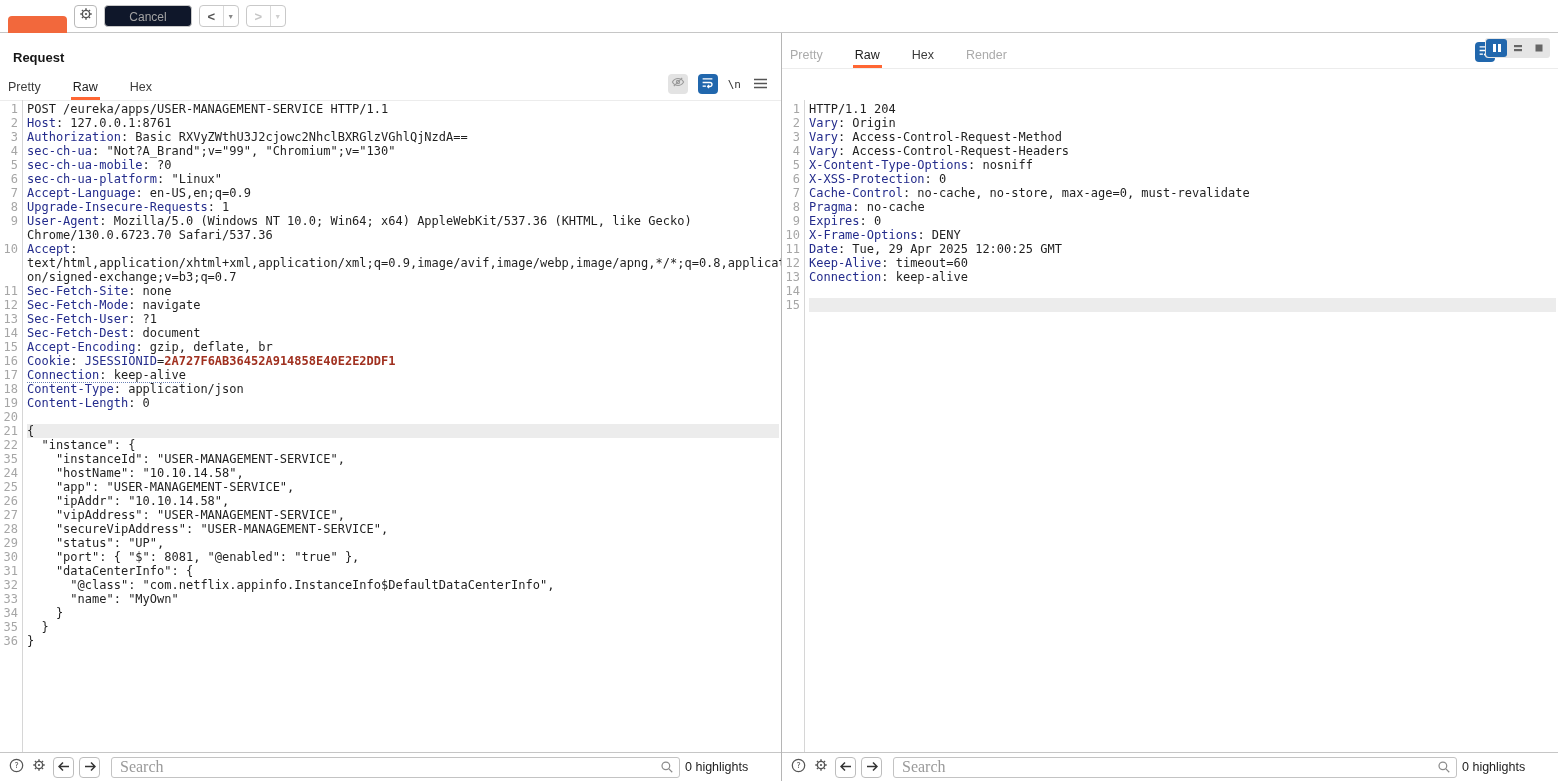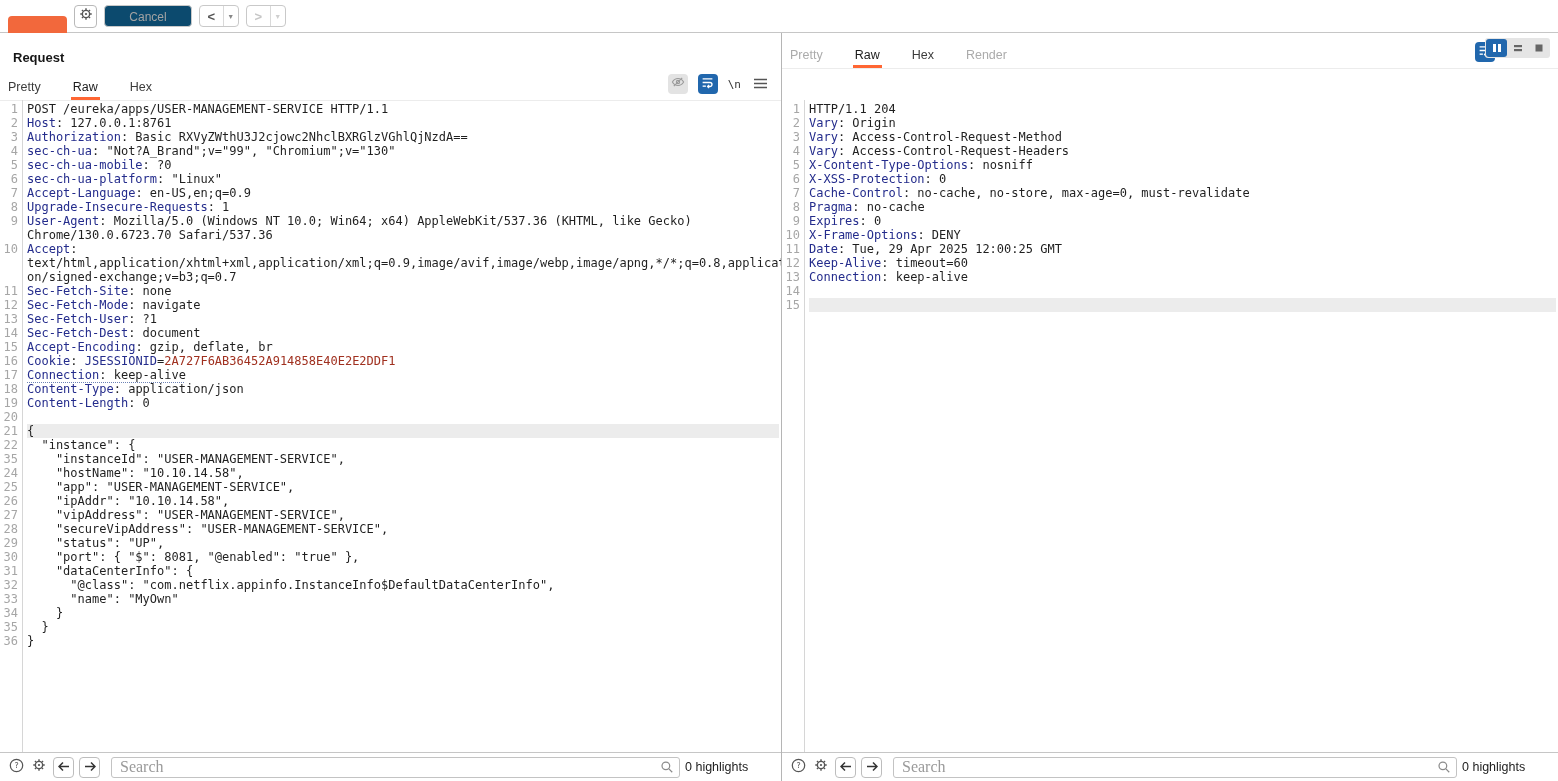--- a/index.html
+++ b/index.html
@@ -2,21 +2,21 @@
 <html style="--accent: #f2683c; --tab-underline: #ff6633; --hdr: #242c8c; --redval: #a0301f; --icon-blue: #2167ad;"><head>
 <meta charset="utf-8">
 <style>
   * { margin:0; padding:0; box-sizing:border-box; }
   html,body { width:1558px; height:781px; background:#fff; font-family:"Liberation Sans", sans-serif; overflow:hidden; }
 
   
   .toolbar { height:33px; display:flex; align-items:center; gap:7px; padding-left:8px; background:#fff; border-bottom:1px solid #c6c6c6; }
   .btn-send { background:var(--accent,#f2683c); color:#fff; font-weight:bold; font-size:12px; border:none; border-radius:4px; padding:16px 15px; height:24px; cursor:pointer;margin-top:31px; }
   .btn-icon-sq { width:23px; height:23px; border:1px solid #b9b9b9; border-radius:4px; background:#fff; display:flex; align-items:center; justify-content:center; cursor:pointer; }
-  .btn-cancel { background:#0c4a6e; color:#a3a3a3; font-size:12px; border:1px solid #c9c9c9; border-radius:4px; padding:4px 24px; height:22px; }
+  .btn-cancel { background:#0f172a; color:#a3a3a3; font-size:12px; border:1px solid #c9c9c9; border-radius:4px; padding:4px 24px; height:22px; }
   .nav-group { display:inline-flex; align-items:stretch; border:1px solid #c9c9c9; border-radius:4px; height:22px; background:#fff; overflow:hidden; }
   .nav-main { width:23px; display:flex; align-items:center; justify-content:center; font-size:13px; font-weight:bold; color:#555; }
   .nav-drop { width:15px; display:flex; align-items:center; justify-content:center; font-size:7px; color:#888; border-left:1px solid #d9d9d9; }
   .nav-group.disabled .nav-main { color:#c6c6c6; }
   .nav-group.disabled .nav-drop { color:#cfcfcf; }
 
   
   .main { display:flex; height:748px; }
   .panel { position:relative; display:flex; flex-direction:column; background:#fff; }
   .panel.left { width:782px; border-right:1px solid #b5b5b5; }
@@ -42,21 +42,21 @@
   
   .code { position:relative; flex:1; overflow:hidden; font-family:"DejaVu Sans Mono", monospace; font-size:12px; line-height:14px; padding:2px 0 0 27px; }
   .gutterline { position:absolute; left:22px; top:0; bottom:0; width:1px; background:#d6d6d6; }
   .row { position:relative; height:14px; white-space:pre; }
   .row.hl { background:linear-gradient(90deg, rgba(0,0,0,0) 0, rgba(0,0,0,0) -4px, transparent 0), #ececec; background-clip:content-box; margin-left:-4px; padding-left:4px; margin-right:2px; }
   .row .ln { position:absolute; left:-27px; width:18px; text-align:right; color:#a6a6a6; }
   .row.hl .ln { left:-23px; }
   .txt { color:#1f1f1f; }
   .seg-h { color:var(--hdr,#242c8c); }
   .seg-t { color:#1f1f1f; }
-  .seg-r { color:var(--redval,#a0301f); }
+  .seg-r { color:var(--redval,#a0301f);font-weight:bold; }
   .txt.dot { text-decoration:underline dotted #6d83b5; text-underline-offset:3px; }
 
   
   .searchbar { height:29px; border-top:1px solid #c6c6c6; display:flex; align-items:center; gap:5px; padding:0 10px 0 7px; background:#fff; }
   .sb-ico { width:18px; height:18px; display:flex; align-items:center; justify-content:center; cursor:pointer; }
   .sb-btn { width:21px; height:21px; border:1px solid #bdbdbd; border-radius:4px; background:#fff; display:flex; align-items:center; justify-content:center; cursor:pointer; }
   .search-wrap { position:relative; flex:1; margin-left:6px; }
   .search-input { width:100%; height:21px; border:1px solid #c3c3c3; border-radius:3px; padding:0 40px 0 8px; font-size:16px; color:#333; font-family:Liberation Serif, serif; }
   .search-input::placeholder { color:#9a9a9a; }
   .search-mag { position:absolute; right:6px; top:3px; }

